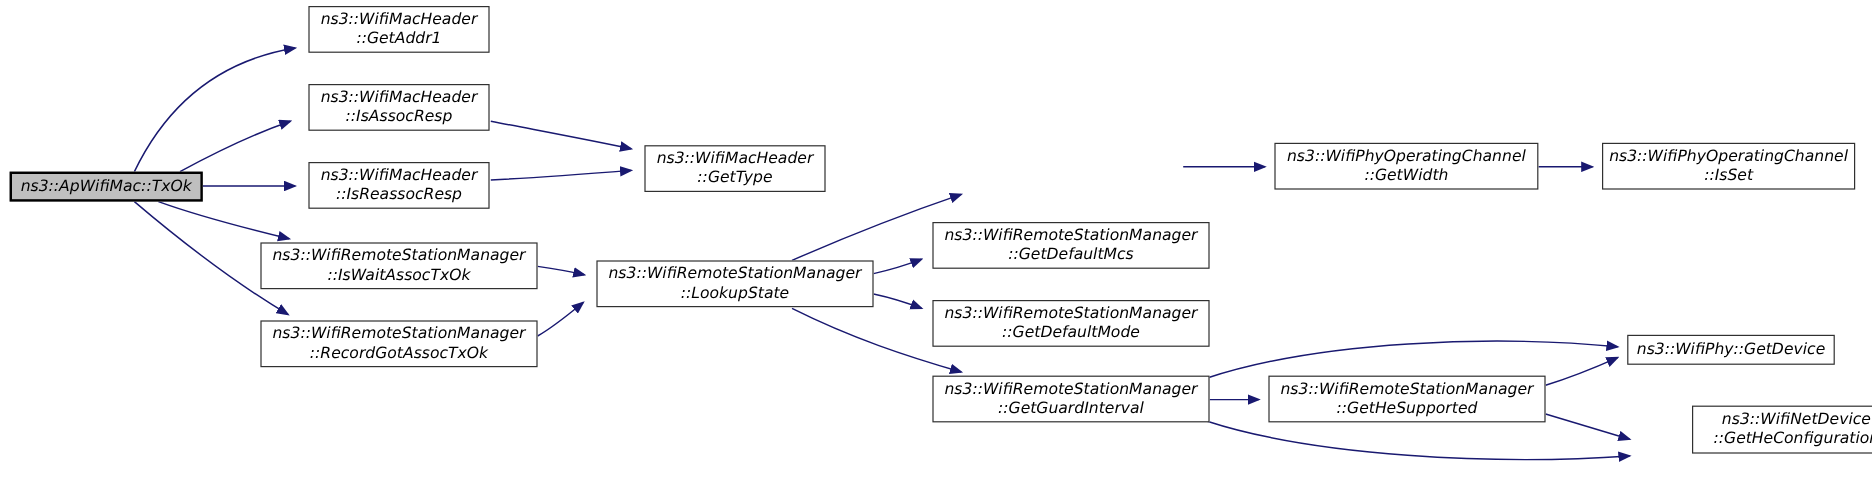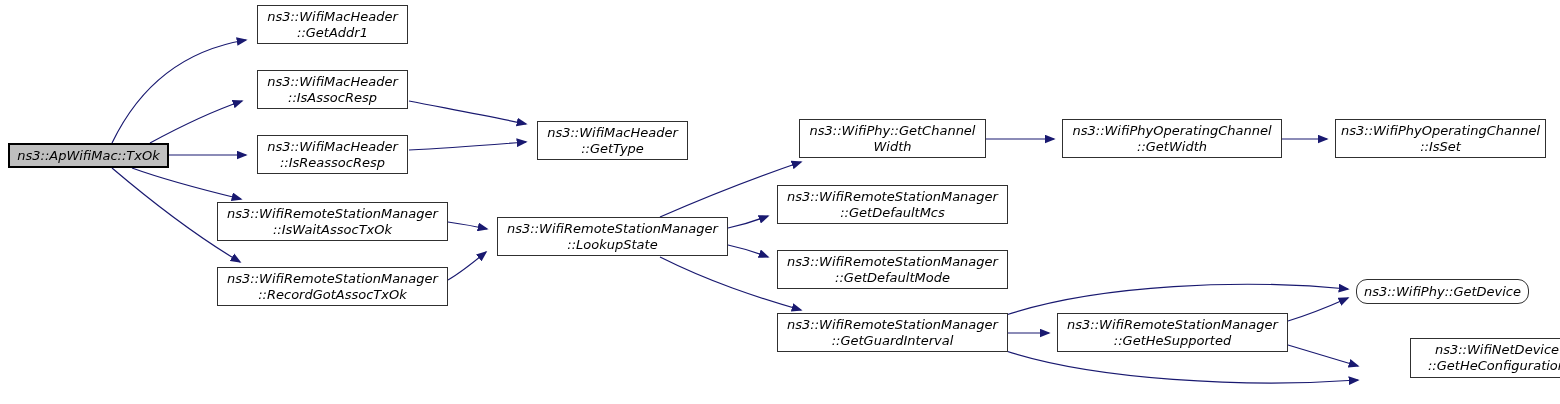--- a/index.html
+++ b/index.html
@@ -86,39 +86,37 @@
 
   <div class="node" style="left:217px;top:267px;width:231px;height:39px;">ns3::WifiRemoteStationManager
 ::RecordGotAssocTxOk</div>
 
   <div class="node" style="left:537px;top:121px;width:151px;height:39px;">ns3::WifiMacHeader
 ::GetType</div>
 
   <div class="node" style="left:497px;top:217px;width:231px;height:39px;">ns3::WifiRemoteStationManager
 ::LookupState</div>
 
-  <div class="node" style="left:799px;top:119px;width:187px;height:39px;">ns3::WifiPhy::GetChannel
-Width</div>
 
   <div class="node" style="left:777px;top:185px;width:231px;height:39px;">ns3::WifiRemoteStationManager
 ::GetDefaultMcs</div>
 
   <div class="node" style="left:777px;top:250px;width:231px;height:39px;">ns3::WifiRemoteStationManager
 ::GetDefaultMode</div>
 
   <div class="node" style="left:777px;top:313px;width:231px;height:39px;">ns3::WifiRemoteStationManager
 ::GetGuardInterval</div>
 
   <div class="node" style="left:1062px;top:119px;width:220px;height:39px;">ns3::WifiPhyOperatingChannel
 ::GetWidth</div>
 
   <div class="node" style="left:1335px;top:119px;width:211px;height:39px;">ns3::WifiPhyOperatingChannel
 ::IsSet</div>
 
-  <div class="node" style="left:1356px;top:279px;width:173px;height:25px;border-radius:11px;">ns3::WifiPhy::GetDevice</div>
+  <div class="node" style="left:1356px;top:279px;width:173px;height:25px;">ns3::WifiPhy::GetDevice</div>
 
   <div class="node" style="left:1057px;top:313px;width:231px;height:39px;">ns3::WifiRemoteStationManager
 ::GetHeSupported</div>
 
   <div class="node" style="left:1366px;top:338px;width:174px;height:40px;margin-left:44px;">ns3::WifiNetDevice
 ::GetHeConfiguration</div>
 
 </div>
 
 </body></html>

